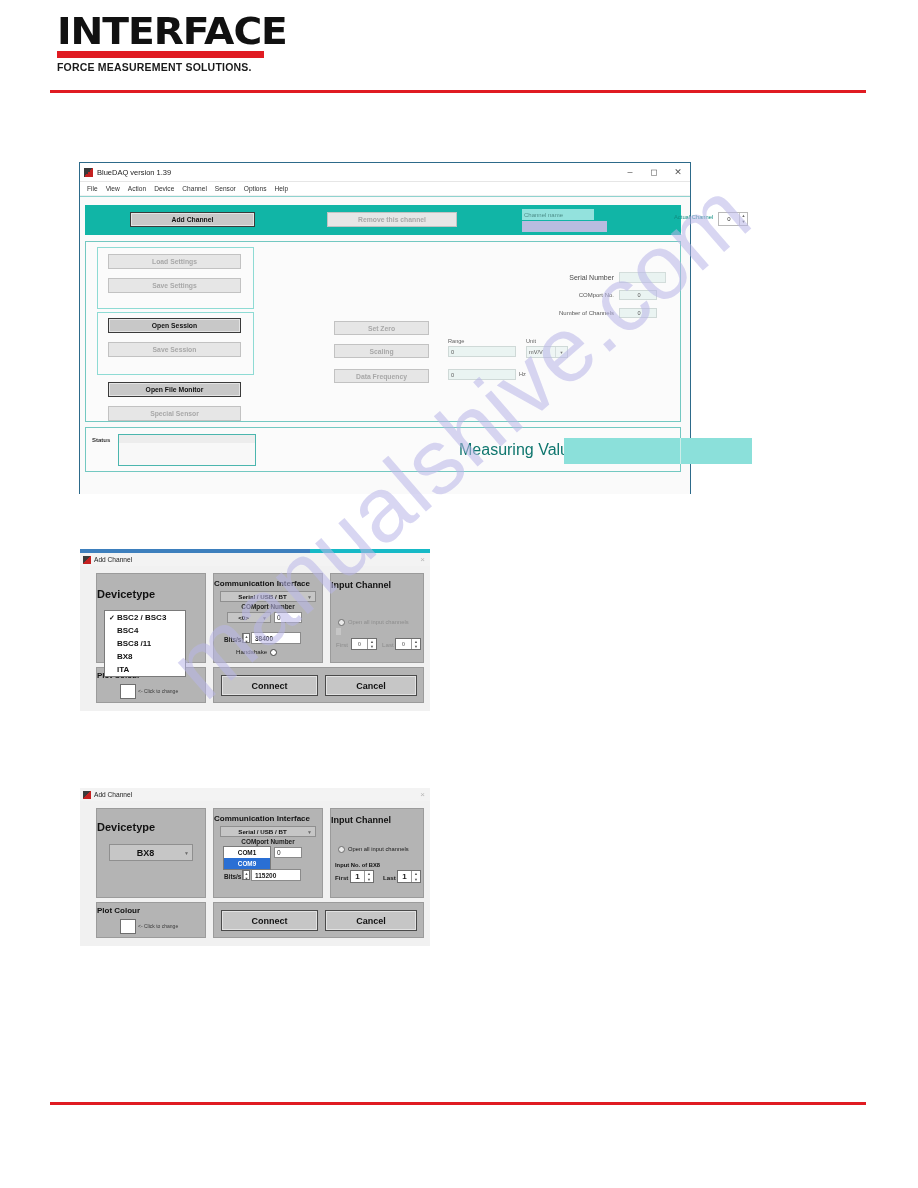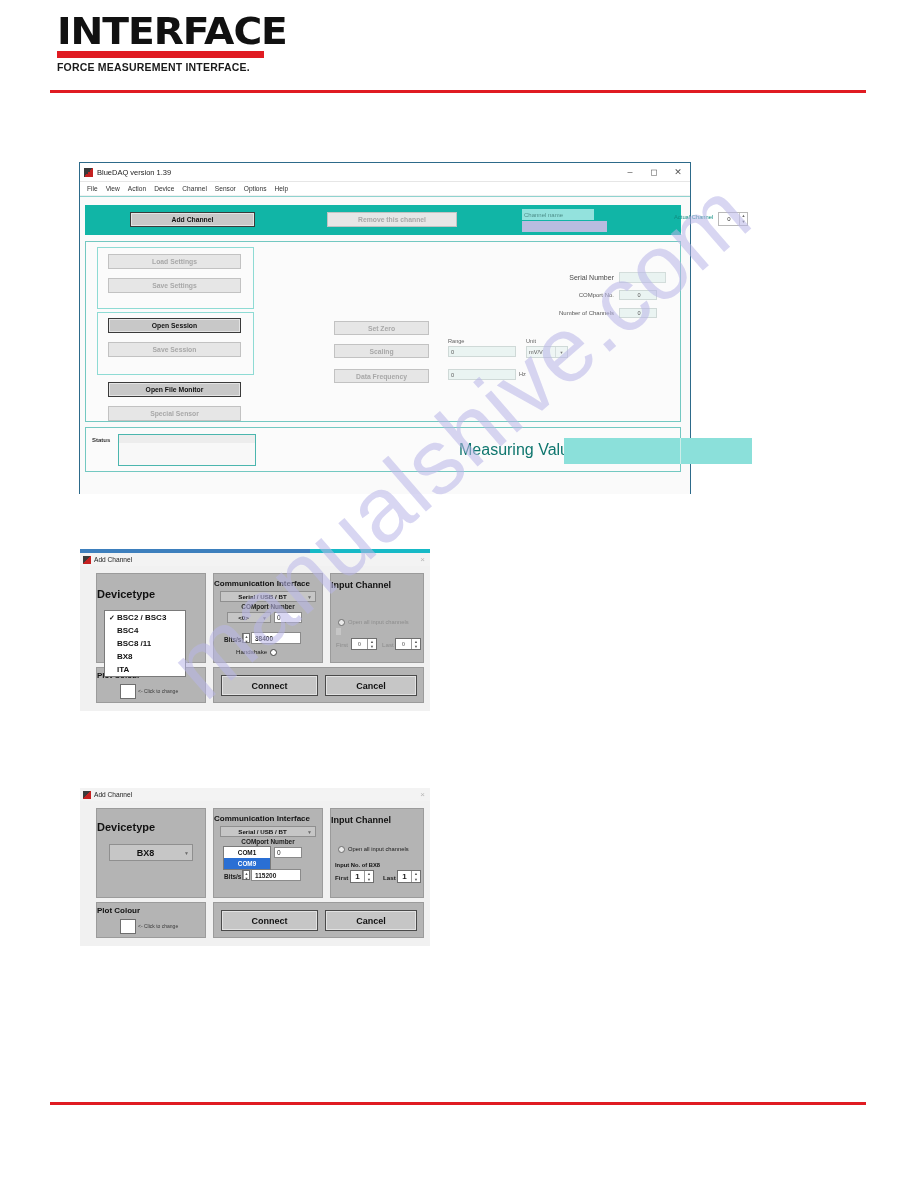--- a/index.html
+++ b/index.html
@@ -419,21 +419,21 @@
     background: #ffffff;
     border: 1px solid #6e6e6e;
   }
 </style>
 </head>
 <body>
 
 <div class="logo-block">
   <div class="logo-word">INTERFACE</div>
   <div class="logo-bar"></div>
-  <div class="logo-tag">FORCE MEASUREMENT INTERFACE.</div>
+  <div class="logo-tag">FORCE MEASUREMENT SOLUTIONS.</div>
 </div>
 <div class="hrule top"></div>
 <div class="hrule bottom"></div>
 
 <div class="app-window">
 
   <div class="titlebar">
     <span class="app-icon"></span>
     <span class="title-text">BlueDAQ version 1.39</span>
     <span class="win-btns">

